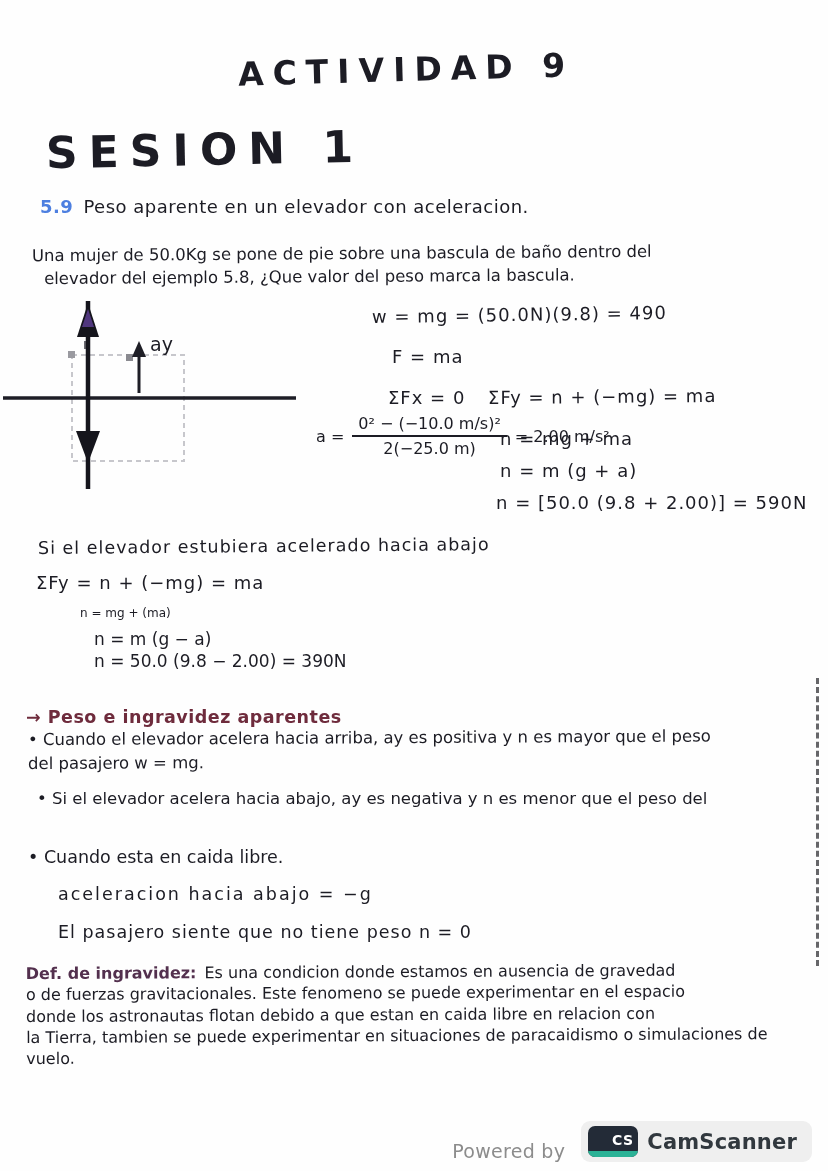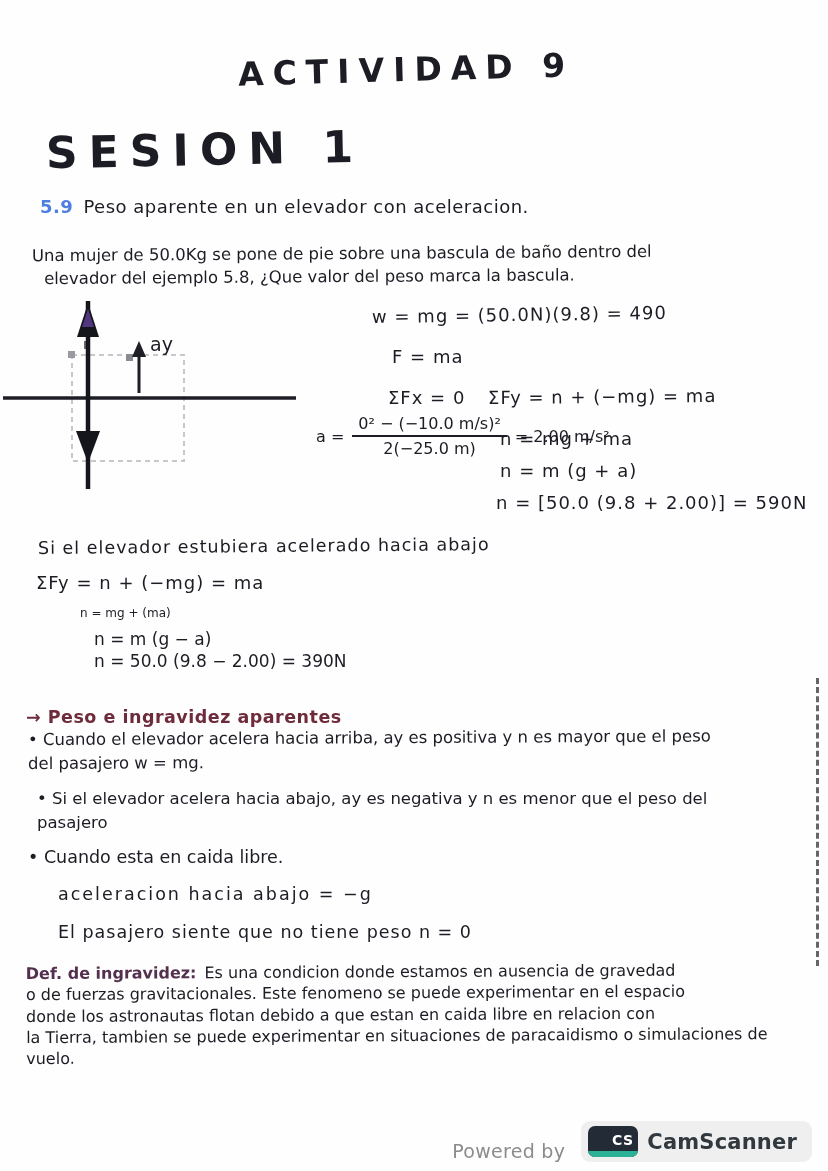--- a/index.html
+++ b/index.html
@@ -148,21 +148,20 @@
 
   <div class="abs hw maroon-head">→ Peso e ingravidez aparentes</div>
 
   <div class="abs hw bullet bullet1">
     <div>• Cuando el elevador acelera hacia arriba, ay es positiva y n es mayor que el peso</div>
     <div>del pasajero w = mg.</div>
   </div>
 
   <div class="abs hw bullet bullet2">
     <div>• Si el elevador acelera hacia abajo, ay es negativa y n es menor que el peso del</div>
-    <div>pasajero</div>
   </div>
 
   <div class="abs hw bullet3">• Cuando esta en caida libre.</div>
   <div class="abs hw freefall-accel">aceleracion hacia abajo = −g</div>
   <div class="abs hw freefall-feel">El pasajero siente que no tiene peso  n = 0</div>
 
   <div class="abs hw definition">
     <div>
       <span class="def-label">Def. de ingravidez:</span><span>Es una condicion donde estamos en ausencia de gravedad</span>
     </div>

